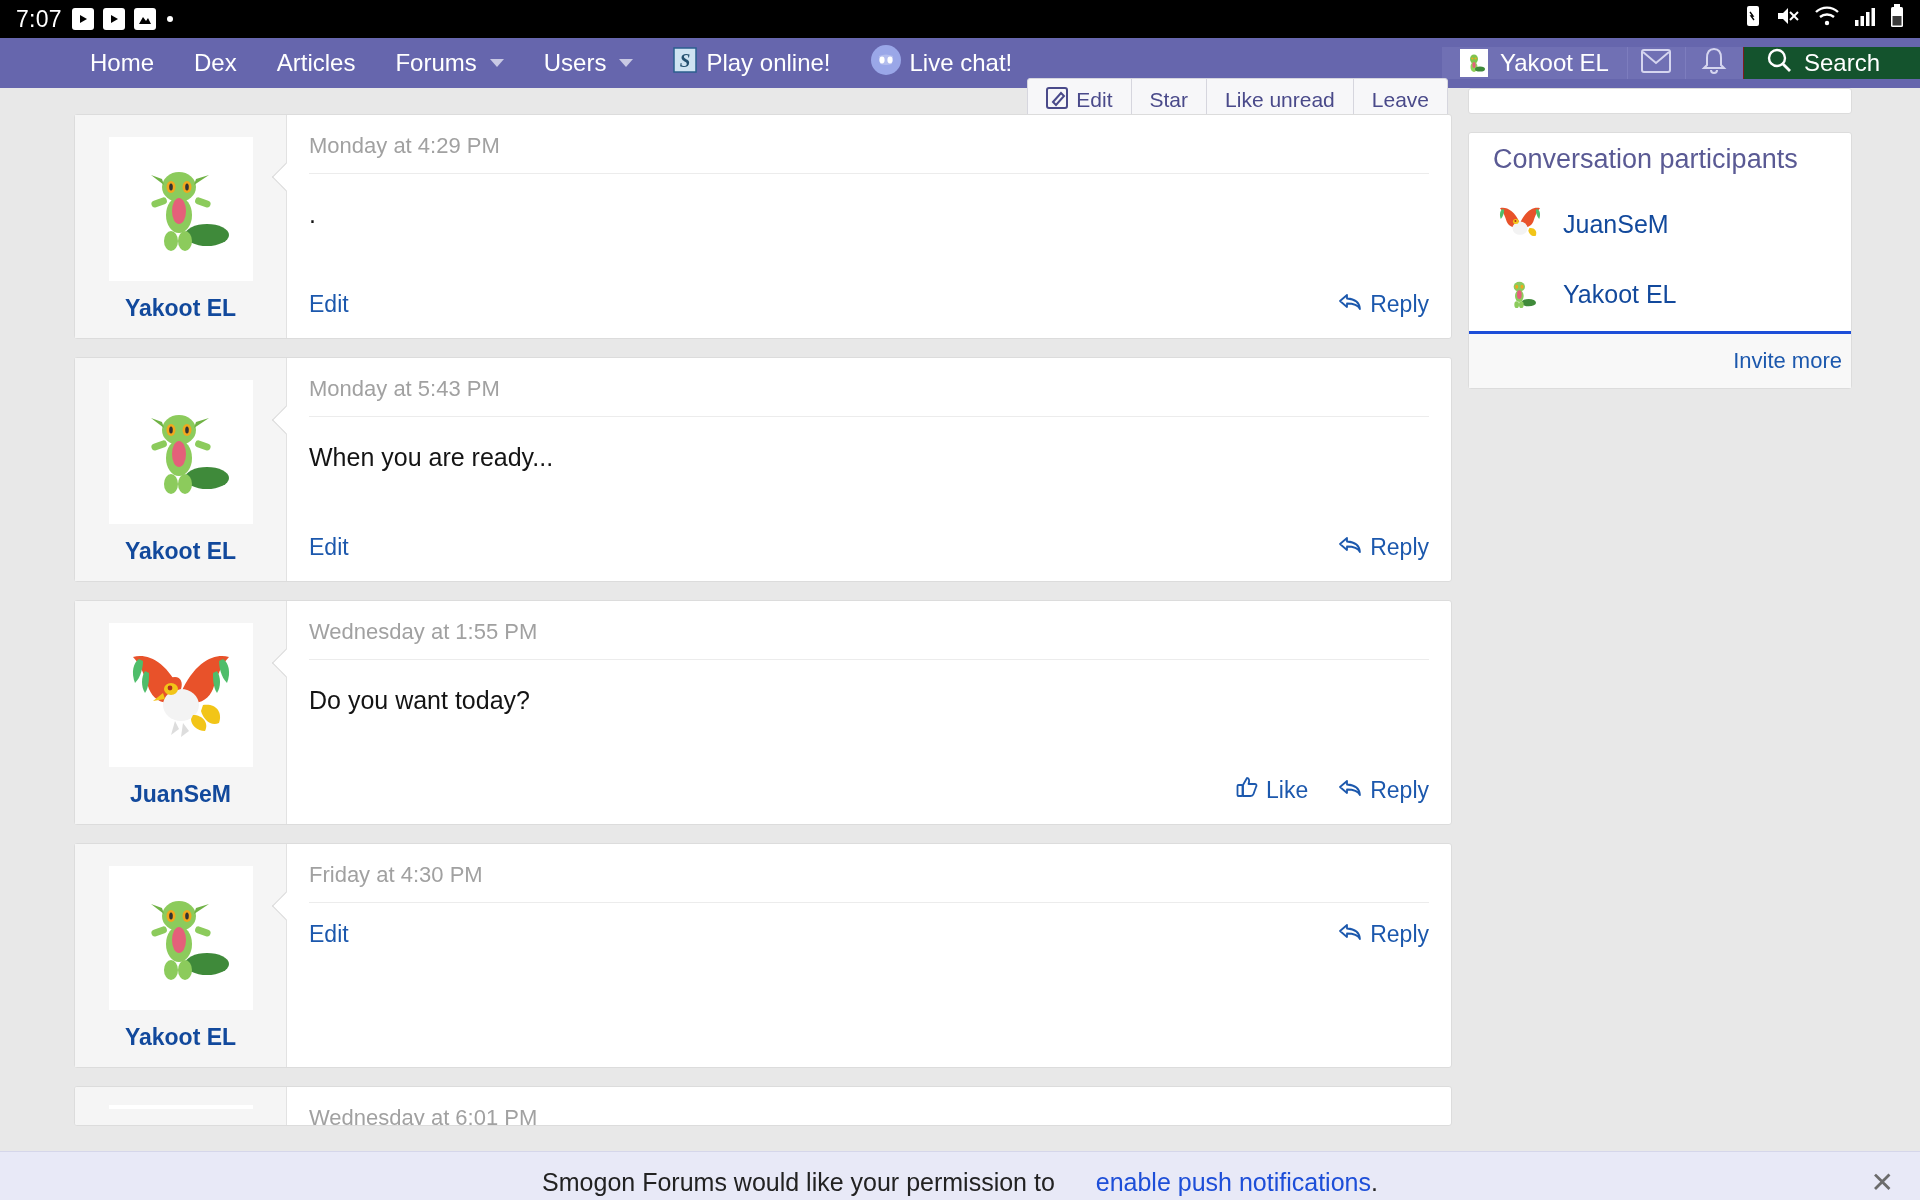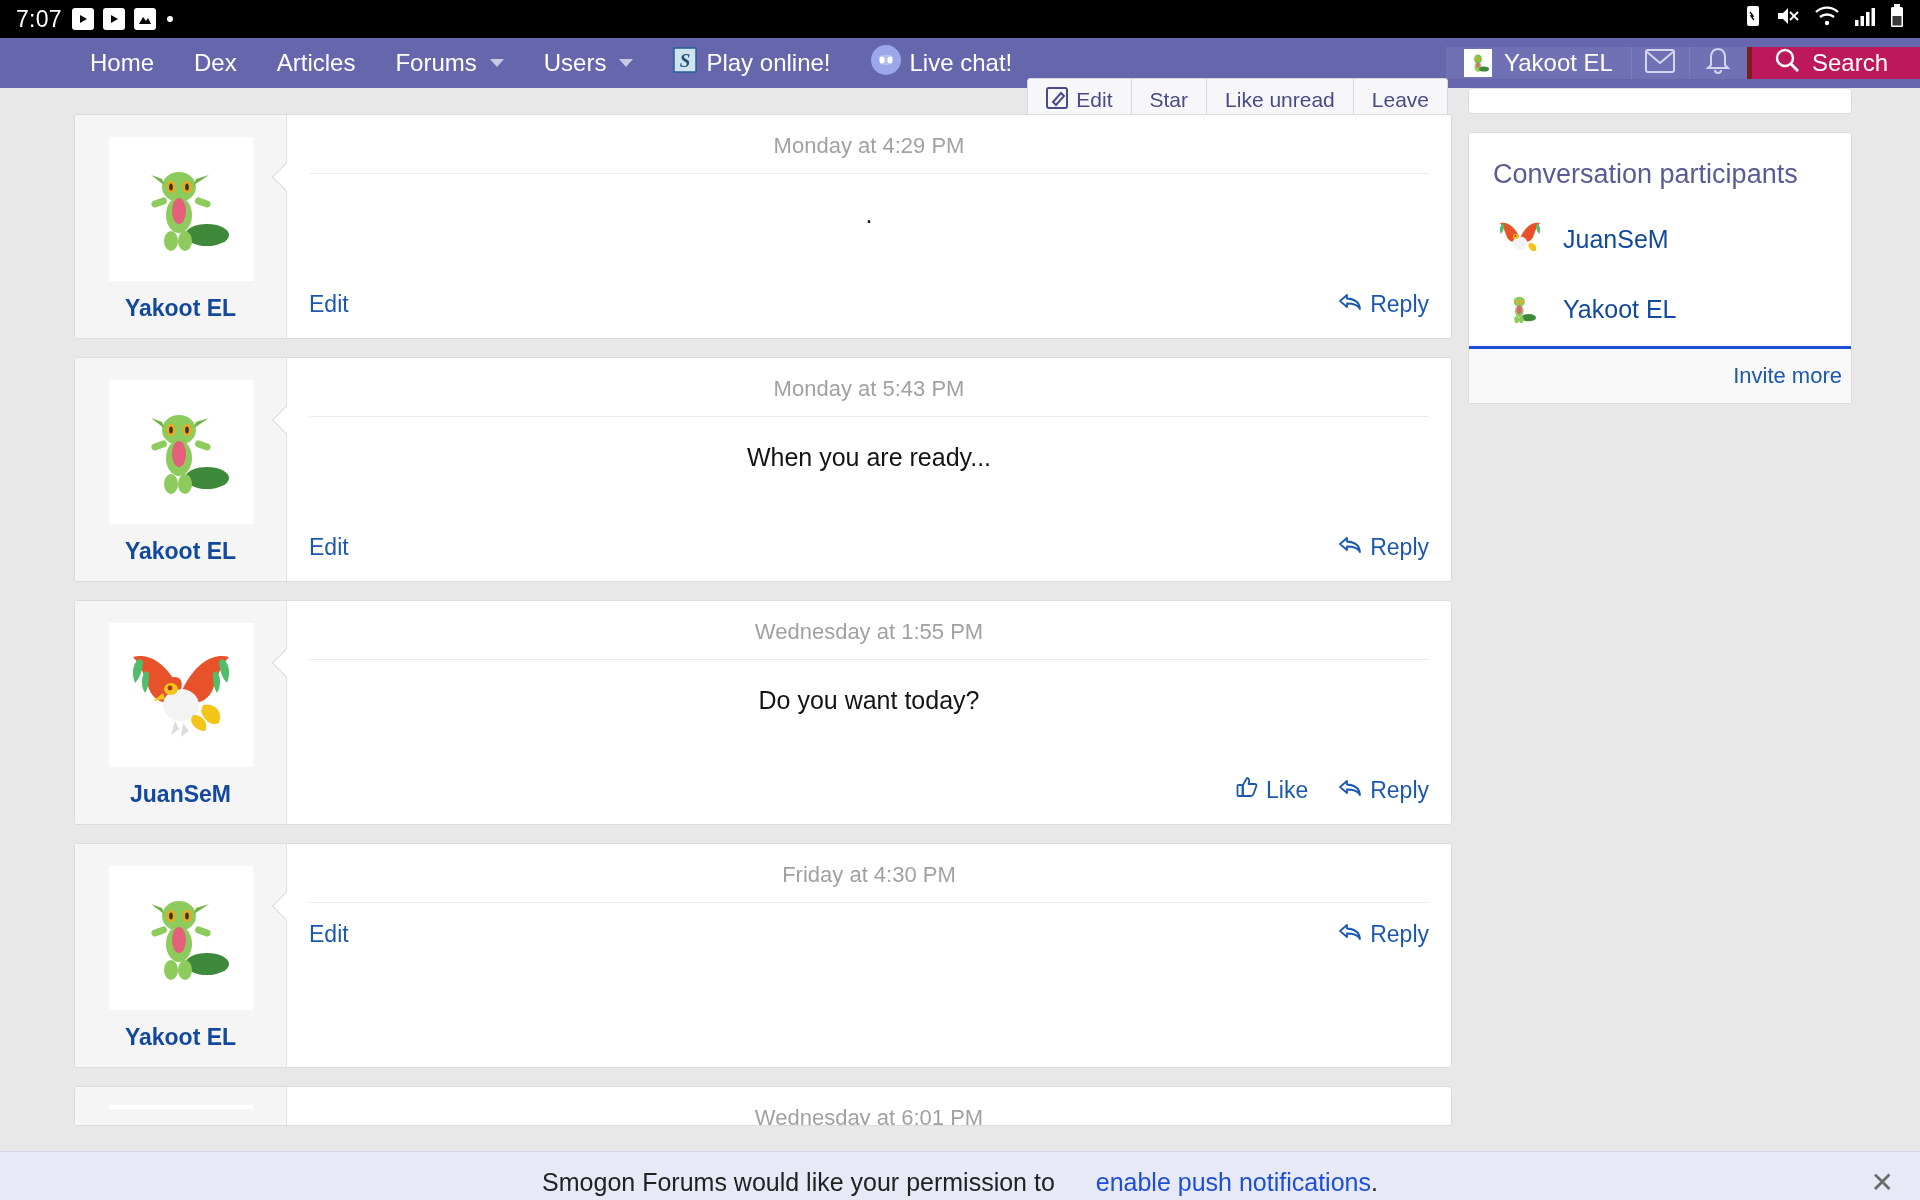--- a/index.html
+++ b/index.html
@@ -54,22 +54,22 @@
     display: flex; align-items: center; justify-content: center;
     font-size: 17px; line-height: 1; overflow: hidden;
   }
   .nav-icon-btn {
     width: 58px; background: #7070b4;
     display: flex; align-items: center; justify-content: center;
     border-left: 1px solid #7d7dbe;
   }
   .nav-search {
     display: flex; align-items: center; gap: 12px;
-    padding: 0 32px 0 22px; color: #fff; font-size: 24px;
-    background: #be185d; border-left: 5px solid #7f1d1d;
+    padding: 0 40px 0 22px; color: #fff; font-size: 24px;
+    background: #14532d; border-left: 1px solid #7f1d1d;
   }
 
   
   .page {
     position: relative; height: 1200px;
     background: #e8e8e8;
   }
   .content-wrap {
     display: flex; gap: 16px;
     padding: 0 62px 0 74px;
@@ -107,21 +107,21 @@
     display: flex; flex-direction: column; align-items: center;
   }
   .avatar-box {
     width: 144px; height: 144px; background: #fff;
     display: flex; align-items: center; justify-content: center;
     overflow: hidden;
   }
   .msg-username {
     margin-top: 14px; color: #12499c; font-size: 23px; font-weight: bold;
   }
-  .msg-body { flex: 1; padding: 18px 22px 0 22px; position: relative; display: flex; flex-direction: column; text-align: center; }
+  .msg-body { flex: 1; padding: 18px 22px 0 22px; position: relative; display: flex; flex-direction: column; }
   .msg-arrow {
     position: absolute; left: -11px; top: 52px;
     width: 20px; height: 20px; background: #fff;
     border-left: 1px solid #d8d8d8; border-bottom: 1px solid #d8d8d8;
     transform: rotate(45deg);
   }
   .msg-date {
     color: #a1a1a1; font-size: 22px; padding-bottom: 14px;
     border-bottom: 1px solid #ececec;
   }
@@ -142,21 +142,21 @@
   .msg-cut .msg-user { padding-top: 18px; }
   .msg-cut .avatar-box { background:#fff; }
 
   
   .side-card {
     background: #fff; border: 1px solid #dcdcdc; border-radius: 3px;
     margin-bottom: 16px;
   }
   .side-card.stub { height: 26px; margin-bottom: 18px; }
   .side-title {
-    font-size: 27px; color: #5a5a94; padding: 26px 24px 16px;
+    font-size: 27px; color: #5a5a94; padding: 11px 24px 16px;
   }
   .participant {
     display: flex; align-items: center; gap: 16px;
     padding: 6px 24px 10px;
   }
   .p-avatar {
     width: 54px; height: 54px; display: flex;
     align-items: center; justify-content: center; overflow: hidden;
   }
   .p-name { color: #12499c; font-size: 25px; }

